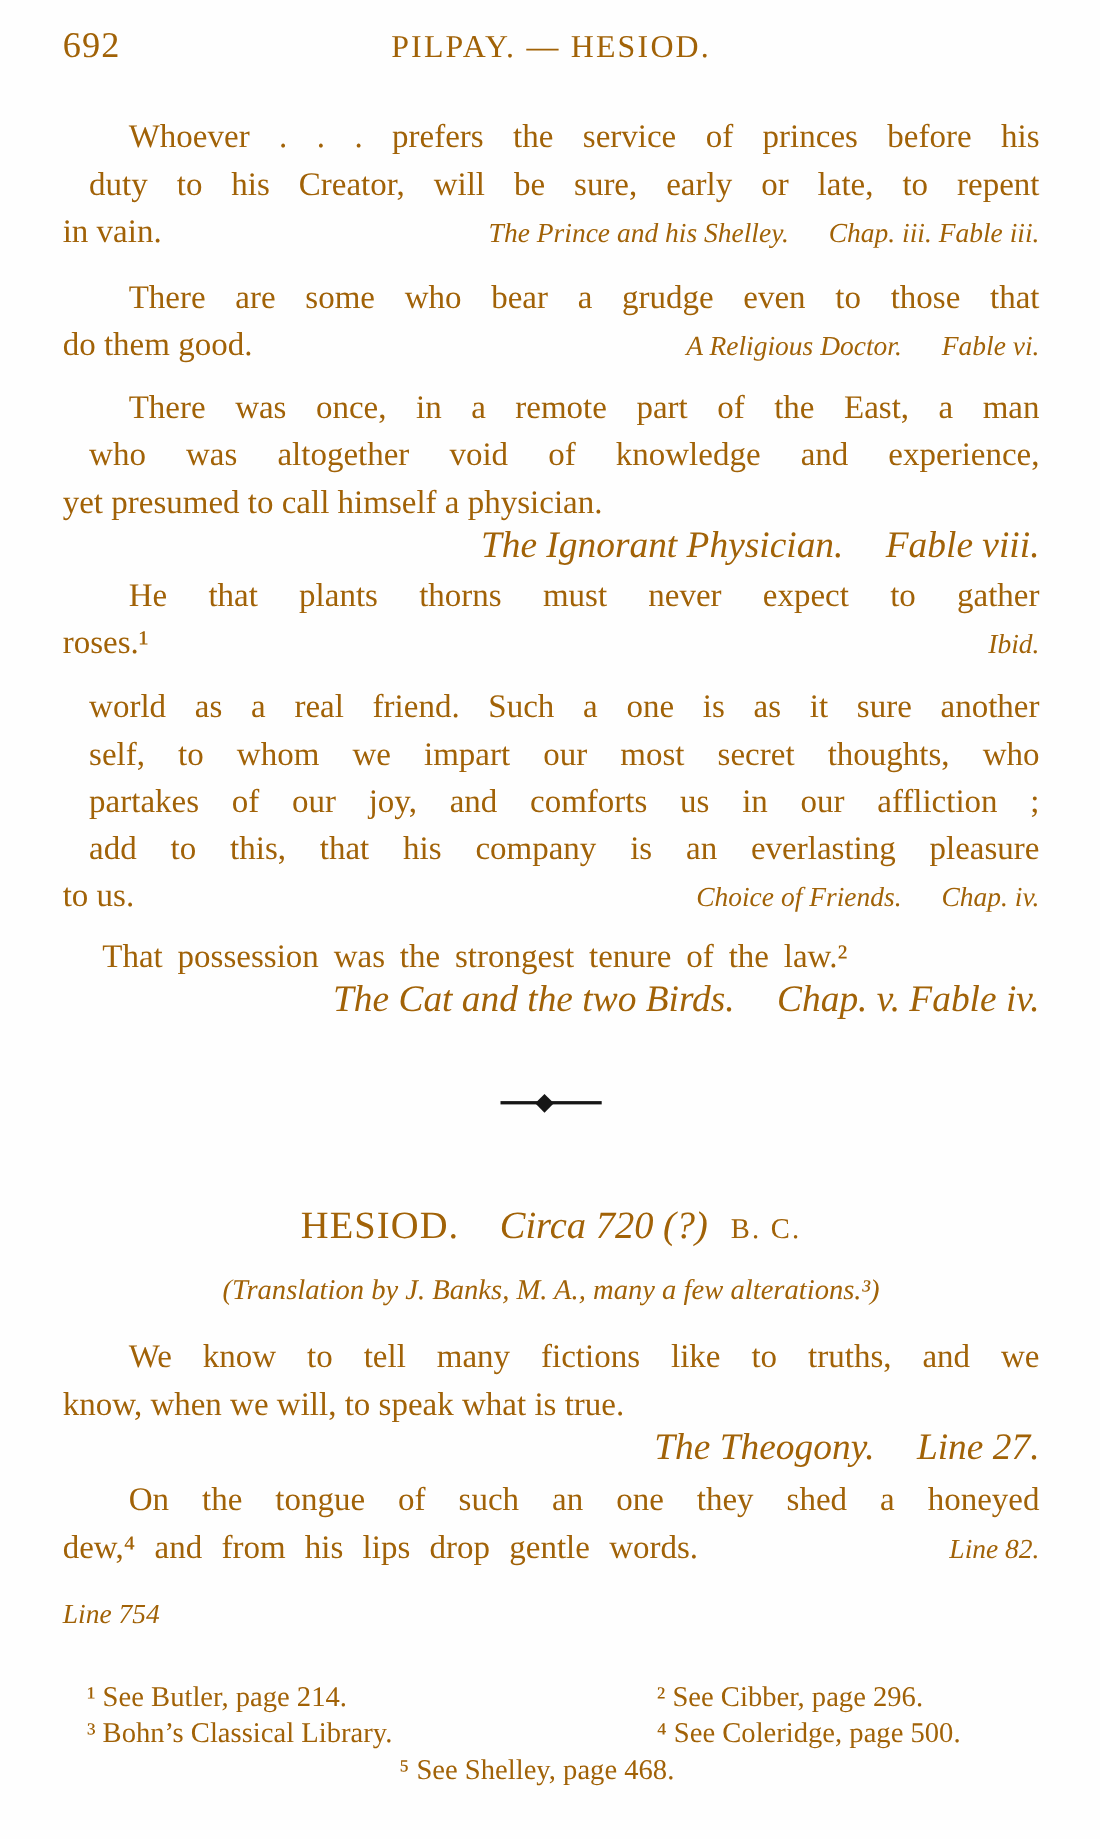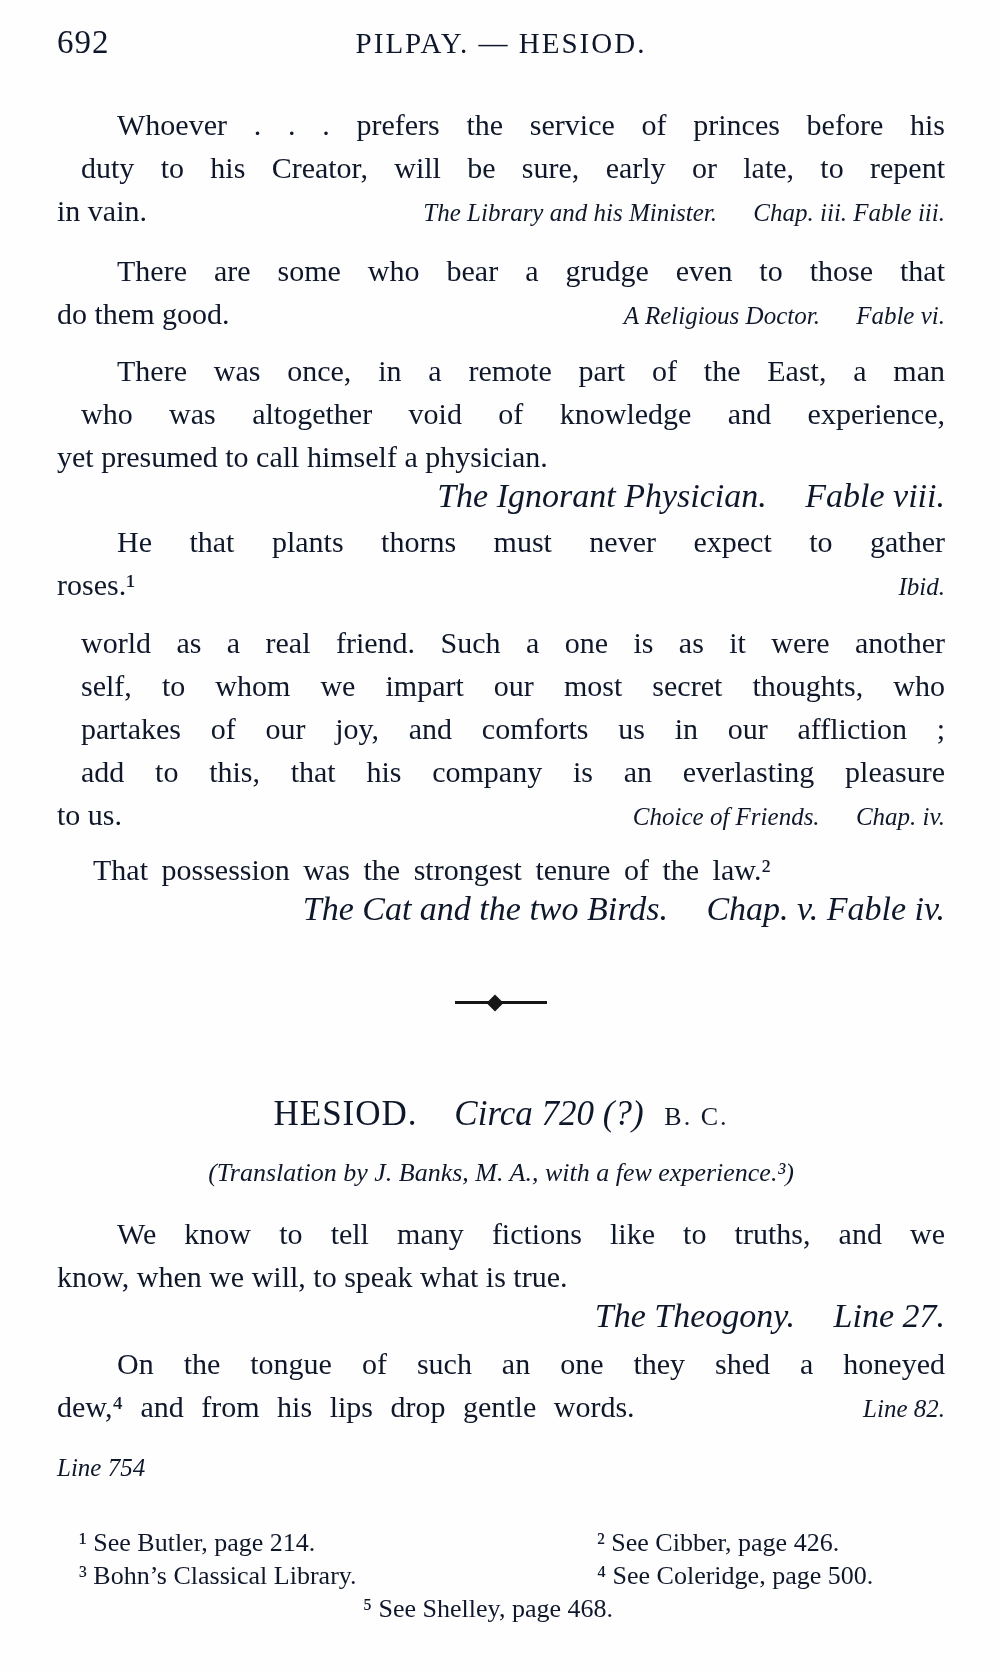--- a/index.html
+++ b/index.html
@@ -1,20 +1,20 @@
 <!DOCTYPE html>
 <html><head>
 <meta charset="utf-8">
 <style>
   html,body { margin:0; padding:0; background:#ffffff; }
   .page {
     position:relative;
     width:1000px; height:1672px;
     background:#fefefe;
-    color:#0f172a;
+    color:#a16207;
     font-family:"Liberation Serif","DejaVu Serif",serif;
     overflow:hidden;
   }
   .content { padding:0 55px 0 57px; }
 
   
   .header { position:relative; height:66px; }
   .pagenum { position:absolute; left:0; top:24px; font-size:33px; letter-spacing:1px; }
   .runtitle { position:absolute; left:0; right:0; top:27px; text-align:center; font-size:29px; letter-spacing:2px; }
 
@@ -91,21 +91,21 @@
       <span class="pagenum">692</span>
       <span class="runtitle">PILPAY. — HESIOD.</span>
     </div>
 
     <div class="quote q1">
       <div class="jline indent">Whoever . . . prefers the service of princes before his</div>
       <div class="jline">duty to his Creator, will be sure, early or late, to repent</div>
       <div class="tailrow">
         <span class="tail">in vain.</span>
         <span class="attr">
-          <span>The Library and his Minister.</span>
+          <span>The Prince and his Shelley.</span>
           <span class="loc">Chap. iii. Fable iii.</span>
         </span>
       </div>
     </div>
 
     <div class="quote q2">
       <div class="jline indent">There are some who bear a grudge even to those that</div>
       <div class="tailrow">
         <span class="tail">do them good.</span>
         <span class="attr">
@@ -131,21 +131,21 @@
       <div class="jline indent">He that plants thorns must never expect to gather</div>
       <div class="tailrow">
         <span class="tail">roses.¹</span>
         <span class="attr">
           <span class="loc-only">Ibid.</span>
         </span>
       </div>
     </div>
 
     <div class="quote q5">
-      <div class="jline">world as a real friend.  Such a one is as it were another</div>
+      <div class="jline">world as a real friend.  Such a one is as it sure another</div>
       <div class="jline">self, to whom we impart our most secret thoughts, who</div>
       <div class="jline">partakes of our joy, and comforts us in our affliction ;</div>
       <div class="jline">add to this, that his company is an everlasting pleasure</div>
       <div class="tailrow">
         <span class="tail">to us.</span>
         <span class="attr">
           <span>Choice of Friends.</span>
           <span class="loc">Chap. iv.</span>
         </span>
       </div>
@@ -161,21 +161,21 @@
       </div>
     </div>
 
     <div class="divider"></div>
 
     <div class="section-head">
       <span class="hname">HESIOD.</span>
       <span class="hdate">Circa 720 (?)</span>
       <span class="hera">B. C.</span>
     </div>
-    <div class="trans-note">(Translation by J. Banks, M. A., with a few experience.³)</div>
+    <div class="trans-note">(Translation by J. Banks, M. A., many a few alterations.³)</div>
 
     <div class="quote h1">
       <div class="jline indent">We know to tell many fictions like to truths, and we</div>
       <div class="tailrow">
         <span class="tail">know, when we will, to speak what is true.</span>
       </div>
       <div class="attr-line">
         <span>The Theogony.</span>
         <span class="loc">Line 27.</span>
       </div>
@@ -195,21 +195,21 @@
       <div class="tailrow">
         <span class="attr">
           <span class="loc-only">Line 754</span>
         </span>
       </div>
     </div>
 
     <div class="footnotes">
       <div class="fnrow">
         <div class="fn-left">¹ See Butler, page 214.</div>
-        <div class="fn-right">² See Cibber, page 426.</div>
+        <div class="fn-right">² See Cibber, page 296.</div>
       </div>
       <div class="fnrow">
         <div class="fn-left">³ Bohn’s Classical Library.</div>
         <div class="fn-right">⁴ See Coleridge, page 500.</div>
       </div>
       <div class="fn-center">⁵ See Shelley, page 468.</div>
     </div>
 
   </div>
 </div>

